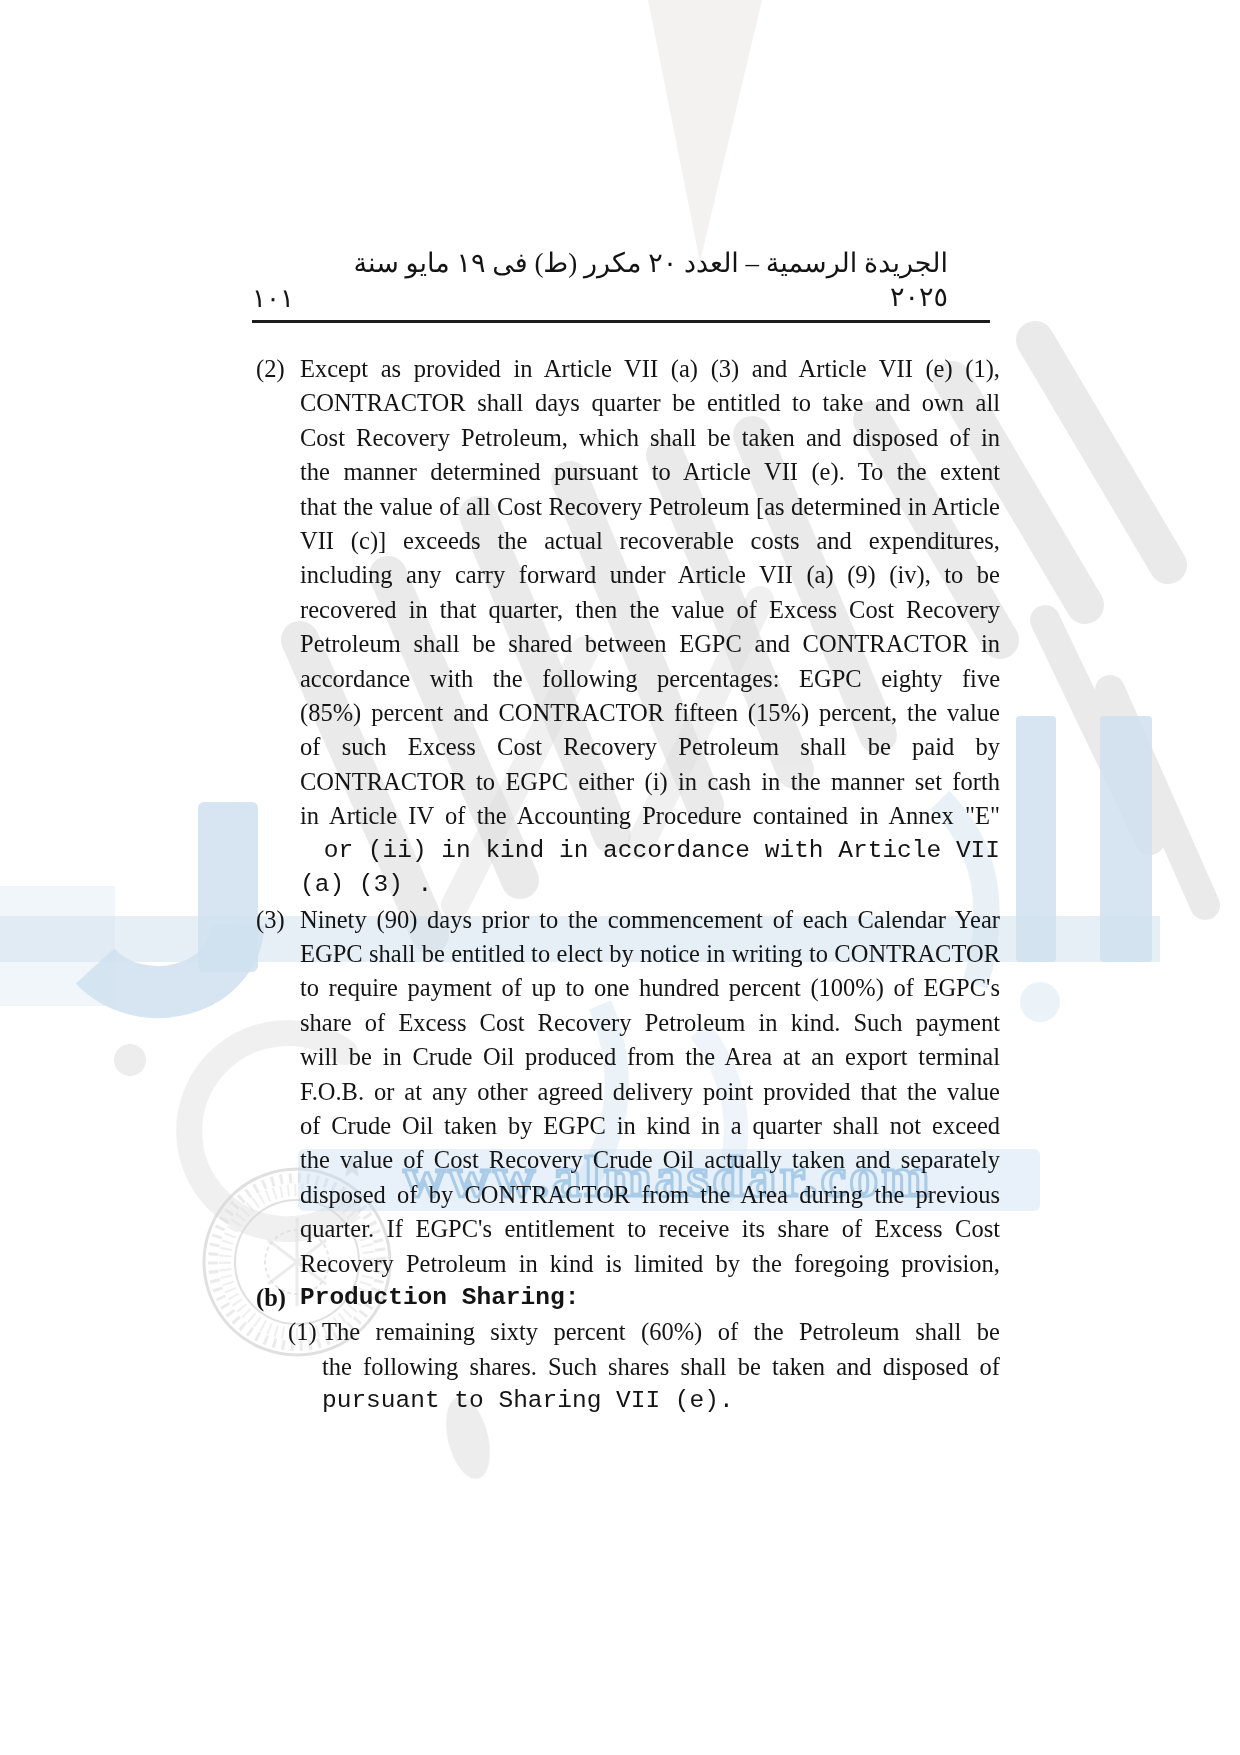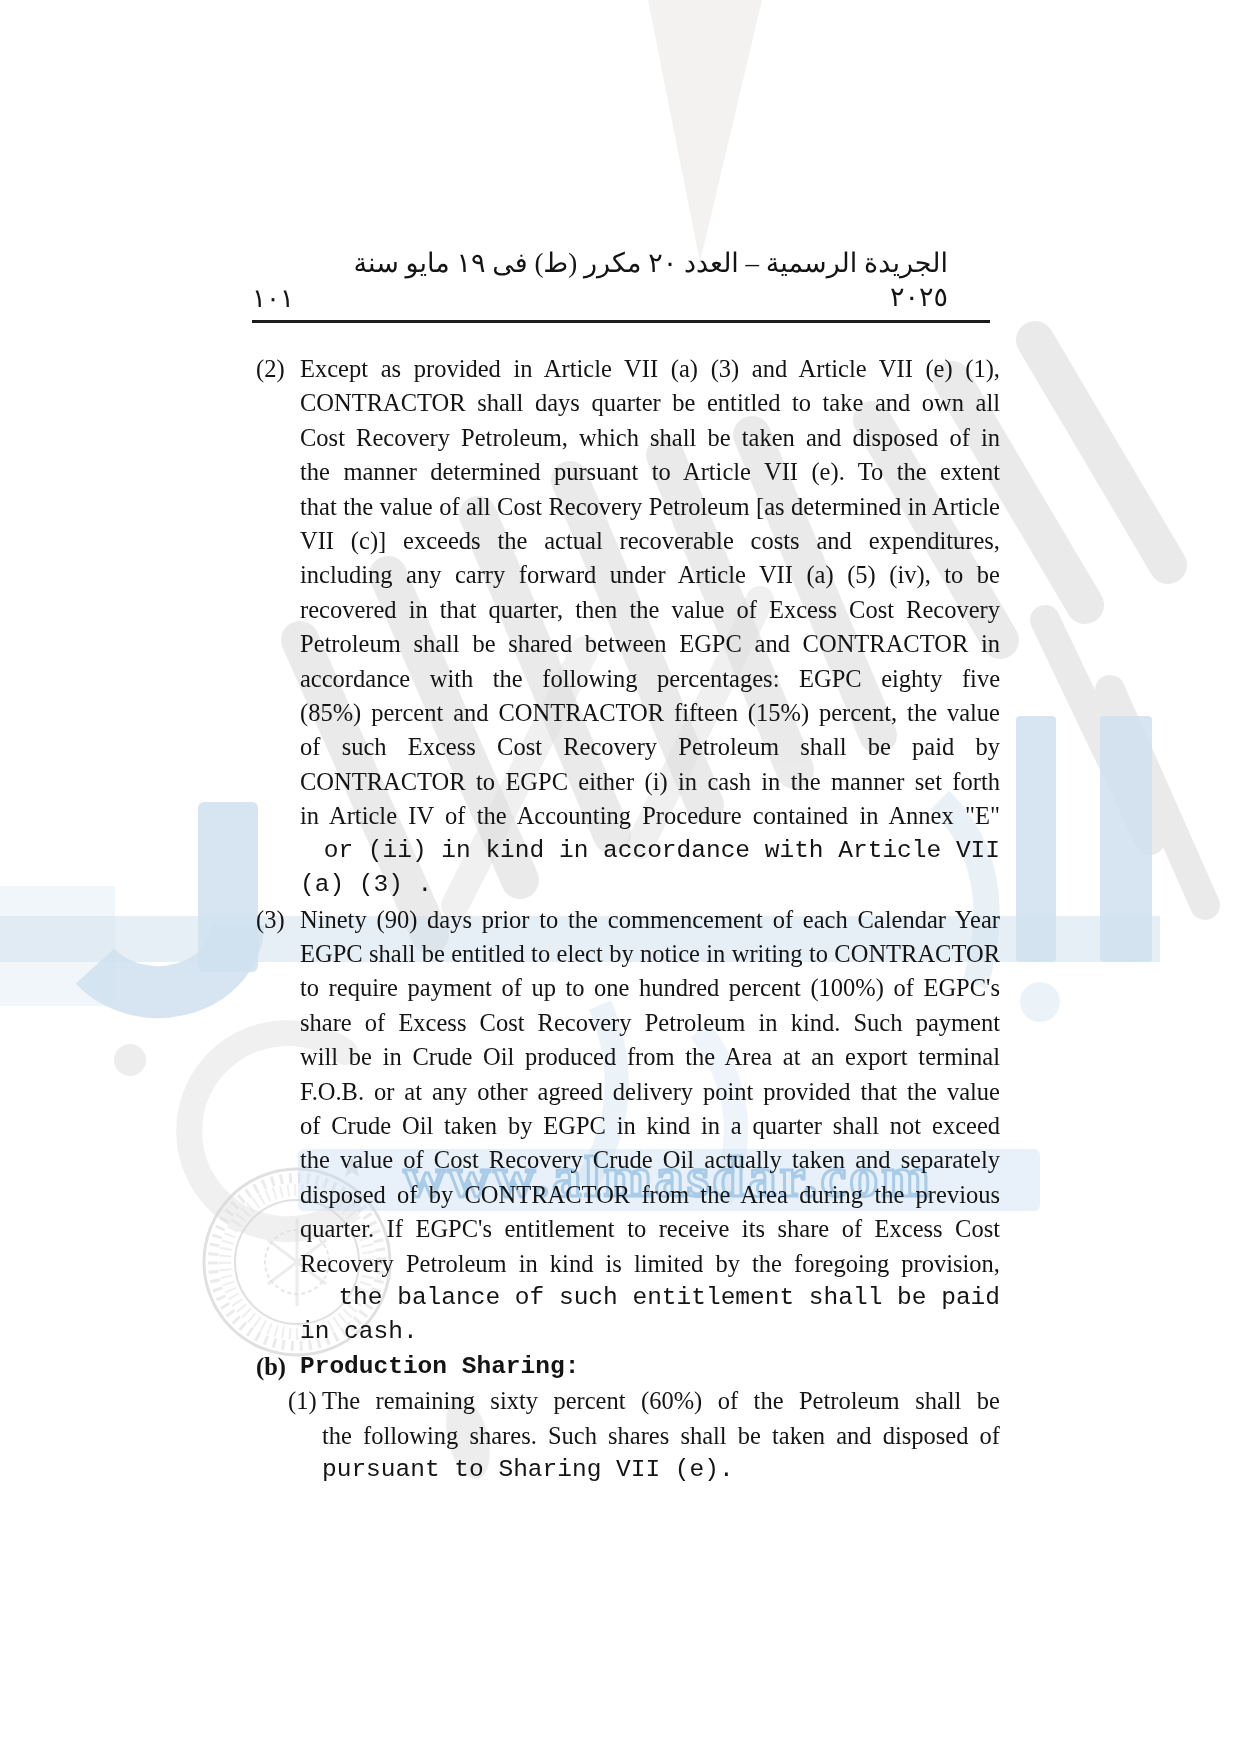--- a/index.html
+++ b/index.html
@@ -120,21 +120,21 @@
 
       <div class="para l1">
         <span class="marker">(2)</span>
         <div>
             <div class="tline">Except as provided in Article VII (a) (3) and Article VII (e) (1),</div>
             <div class="tline">CONTRACTOR shall days quarter be entitled to take and own all</div>
             <div class="tline">Cost Recovery Petroleum, which shall be taken and disposed of in</div>
             <div class="tline">the manner determined pursuant to Article VII (e). To the extent</div>
             <div class="tline">that the value of all Cost Recovery Petroleum [as determined in Article</div>
             <div class="tline">VII (c)] exceeds the actual recoverable costs and expenditures,</div>
-            <div class="tline">including any carry forward under Article VII (a) (5) (iv), to be</div>
+            <div class="tline">including any carry forward under Article VII (a) (9) (iv), to be</div>
             <div class="tline">recovered in that quarter, then the value of Excess Cost Recovery</div>
             <div class="tline">Petroleum shall be shared between EGPC and CONTRACTOR in</div>
             <div class="tline">accordance with the following percentages: EGPC eighty five</div>
             <div class="tline">(85%) percent and CONTRACTOR fifteen (15%) percent, the value</div>
             <div class="tline">of such Excess Cost Recovery Petroleum shall be paid by</div>
             <div class="tline">CONTRACTOR to EGPC either (i) in cash in the manner set forth</div>
             <div class="tline">in Article IV of the Accounting Procedure contained in Annex "E"</div>
           </div>
         <div class="tline last">or (ii) in kind in accordance with Article VII (a) (3) .</div>
       </div>
@@ -147,21 +147,20 @@
             <div class="tline">to require payment of up to one hundred percent (100%) of EGPC's</div>
             <div class="tline">share of Excess Cost Recovery Petroleum in kind. Such payment</div>
             <div class="tline">will be in Crude Oil produced from the Area at an export terminal</div>
             <div class="tline">F.O.B. or at any other agreed delivery point provided that the value</div>
             <div class="tline">of Crude Oil taken by EGPC in kind in a quarter shall not exceed</div>
             <div class="tline">the value of Cost Recovery Crude Oil actually taken and separately</div>
             <div class="tline">disposed of by CONTRACTOR from the Area during the previous</div>
             <div class="tline">quarter. If EGPC's entitlement to receive its share of Excess Cost</div>
             <div class="tline">Recovery Petroleum in kind is limited by the foregoing provision,</div>
           </div>
-        <div class="tline last">the balance of such entitlement shall be paid in cash.</div>
       </div>
 
       <div class="para l1 bold-head">
         <span class="marker">(b)</span>
         <div class="tline last">Production Sharing:</div>
       </div>
 
       <div class="para l2">
         <span class="marker">(1)</span>
         <div>

